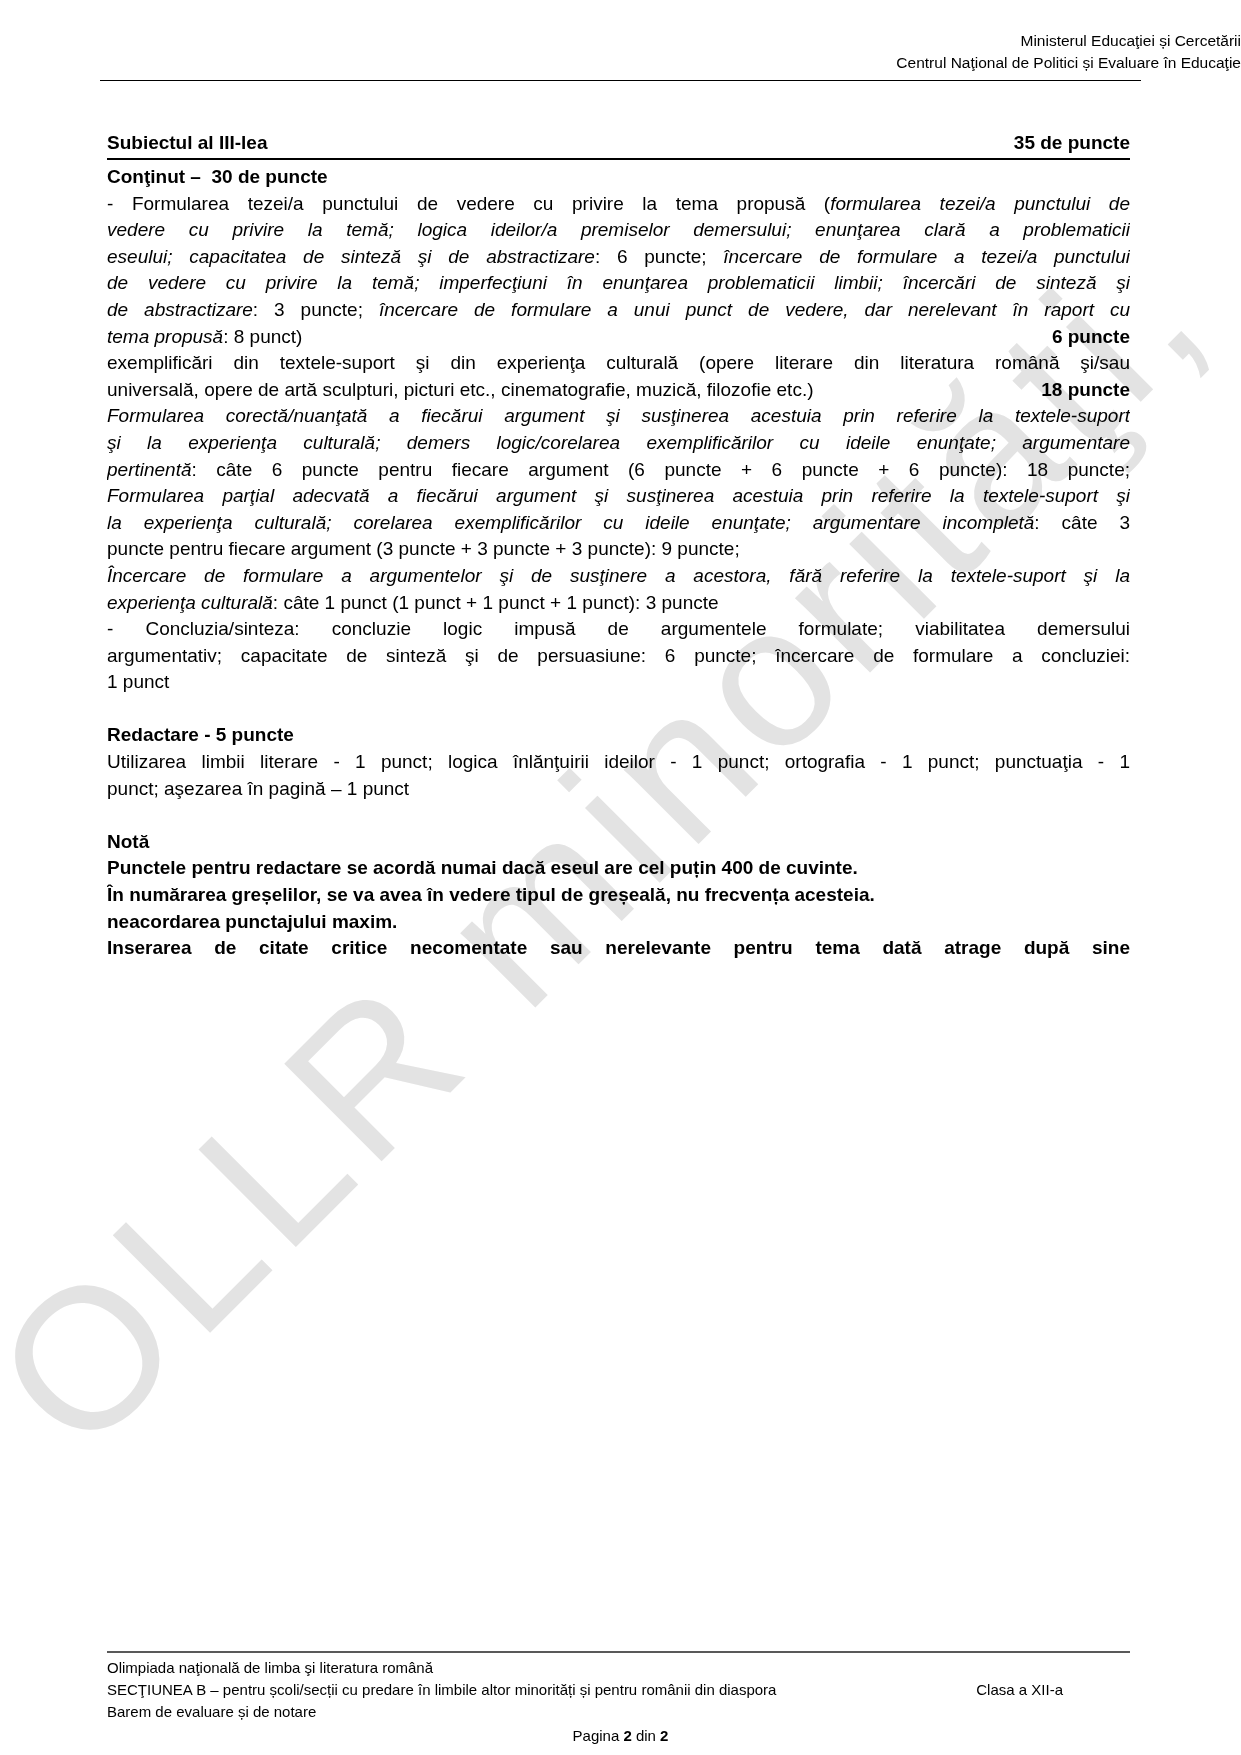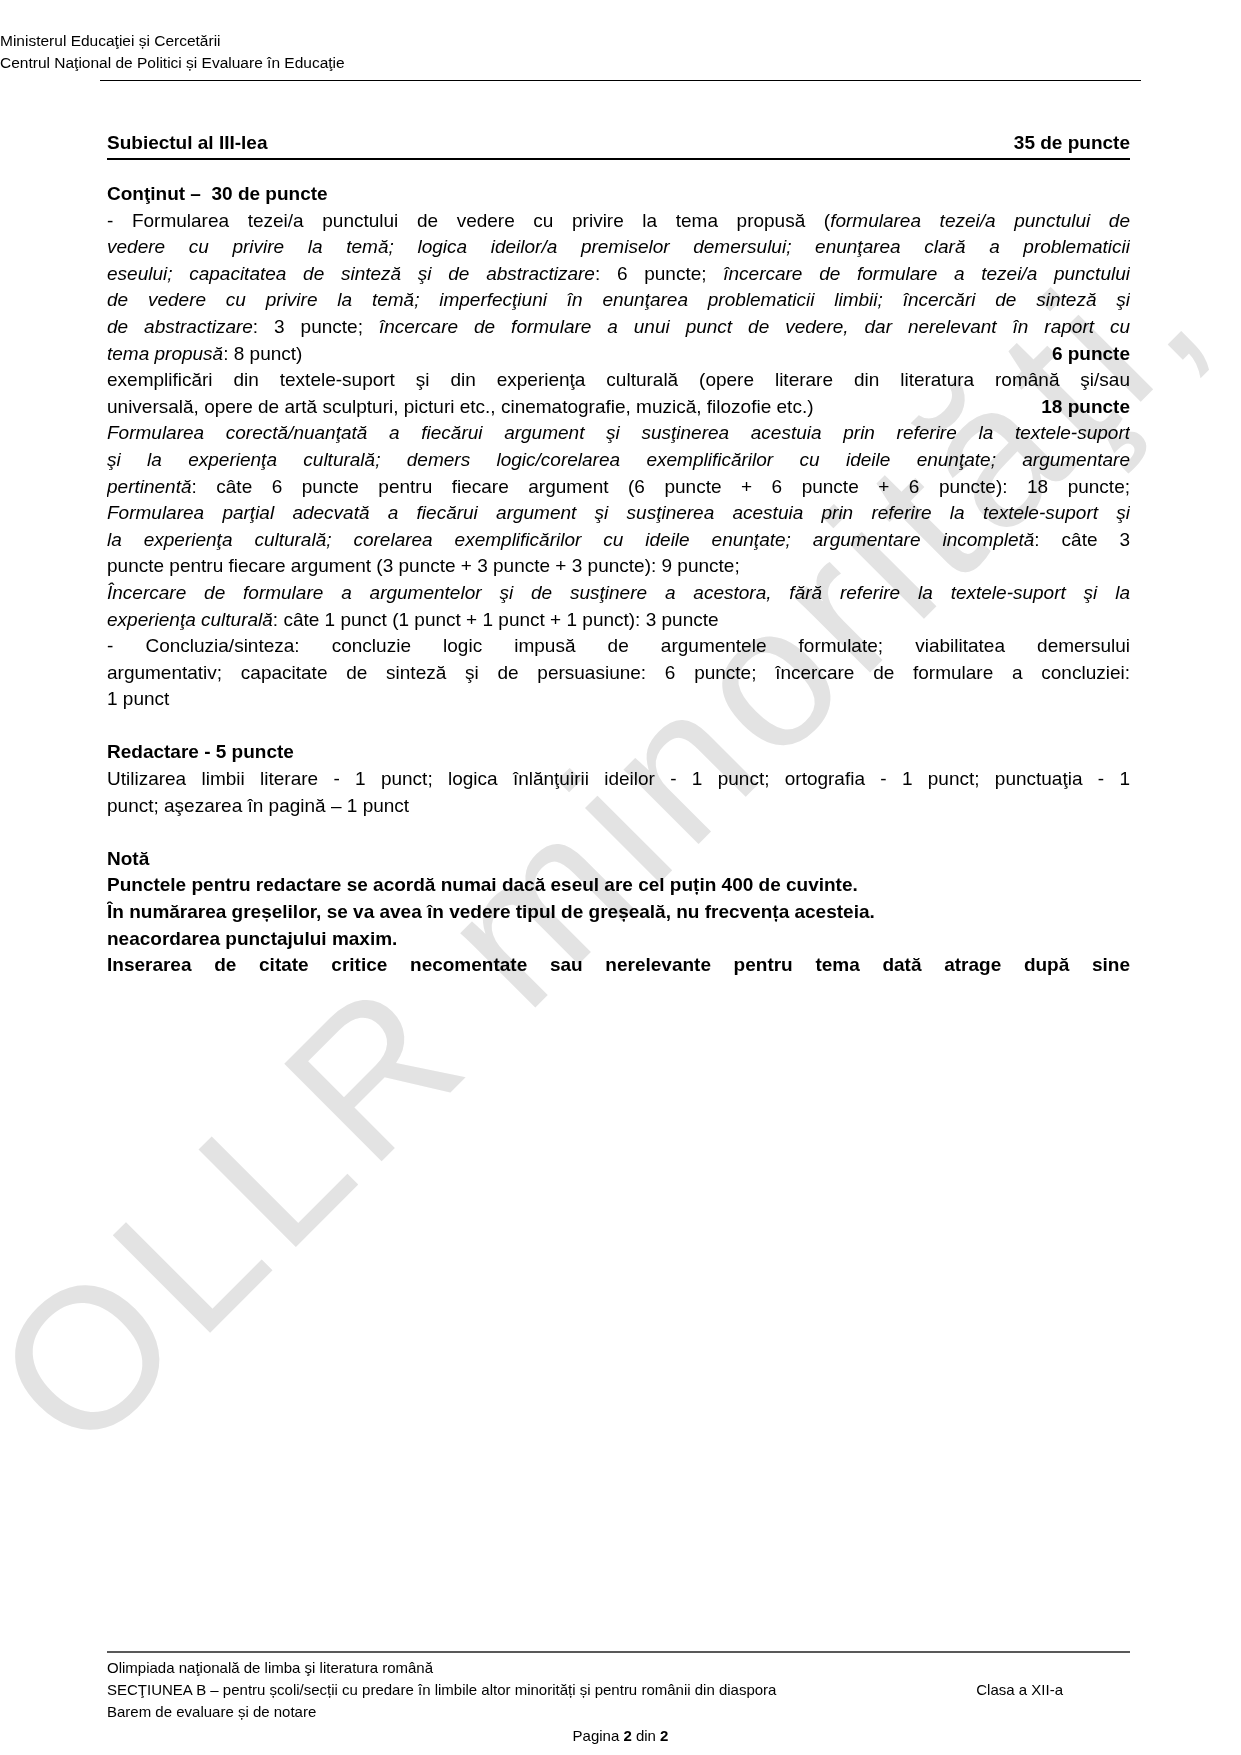--- a/index.html
+++ b/index.html
@@ -19,36 +19,36 @@
     font-size:200px;
     letter-spacing:10px;
     color:#e3e3e3;
     white-space:nowrap;
     z-index:0;
     user-select:none;
   }
   
   .header{
     position:absolute;left:0;top:30px;width:100%;
-    text-align:left;font-size:15.5px;line-height:22px;z-index:1;
+    text-align:right;font-size:15.5px;line-height:22px;z-index:1;
   }
   .header-rule{
     position:absolute;left:100px;top:80px;width:1041px;
     border-top:1.6px solid #000;z-index:1;
   }
   
   .body{
     position:absolute;left:107px;top:130px;width:1023px;z-index:1;
     font-size:19px;
   }
   .subject-row{
     display:flex;justify-content:space-between;
     font-weight:bold;line-height:26px;
     border-bottom:2.5px solid #000;
-    padding-bottom:2px;margin-bottom:21px;
+    padding-bottom:2px;margin-bottom:4px;
   }
   .line{
     height:26.6px;line-height:26.6px;
     text-align:justify;overflow:hidden;
   }
   .line.stretch{ text-align-last:justify; }
   .line.flexline{ display:flex;justify-content:space-between; }
   .flexline .left{ white-space:nowrap; }
   .seg-i{ font-style:italic;margin-top:44px; }
   .seg-b{ font-weight:bold; }

